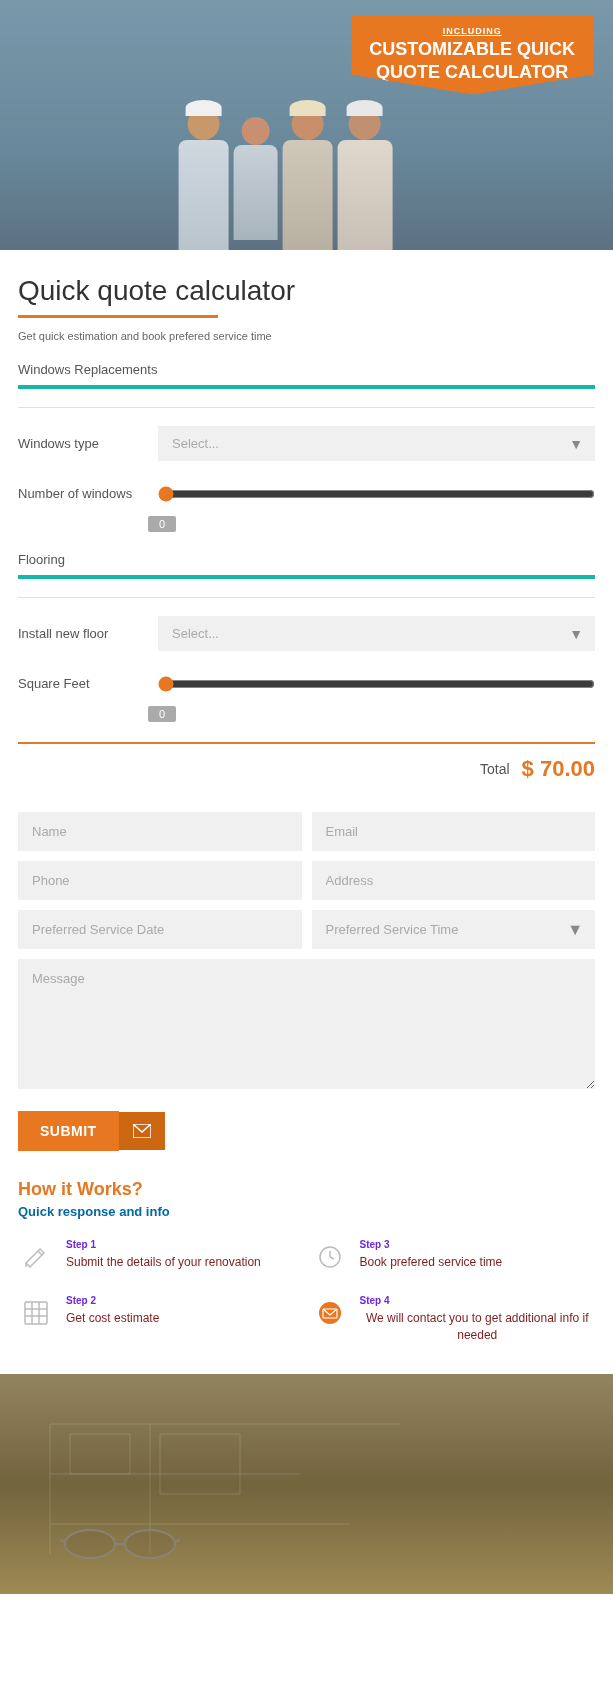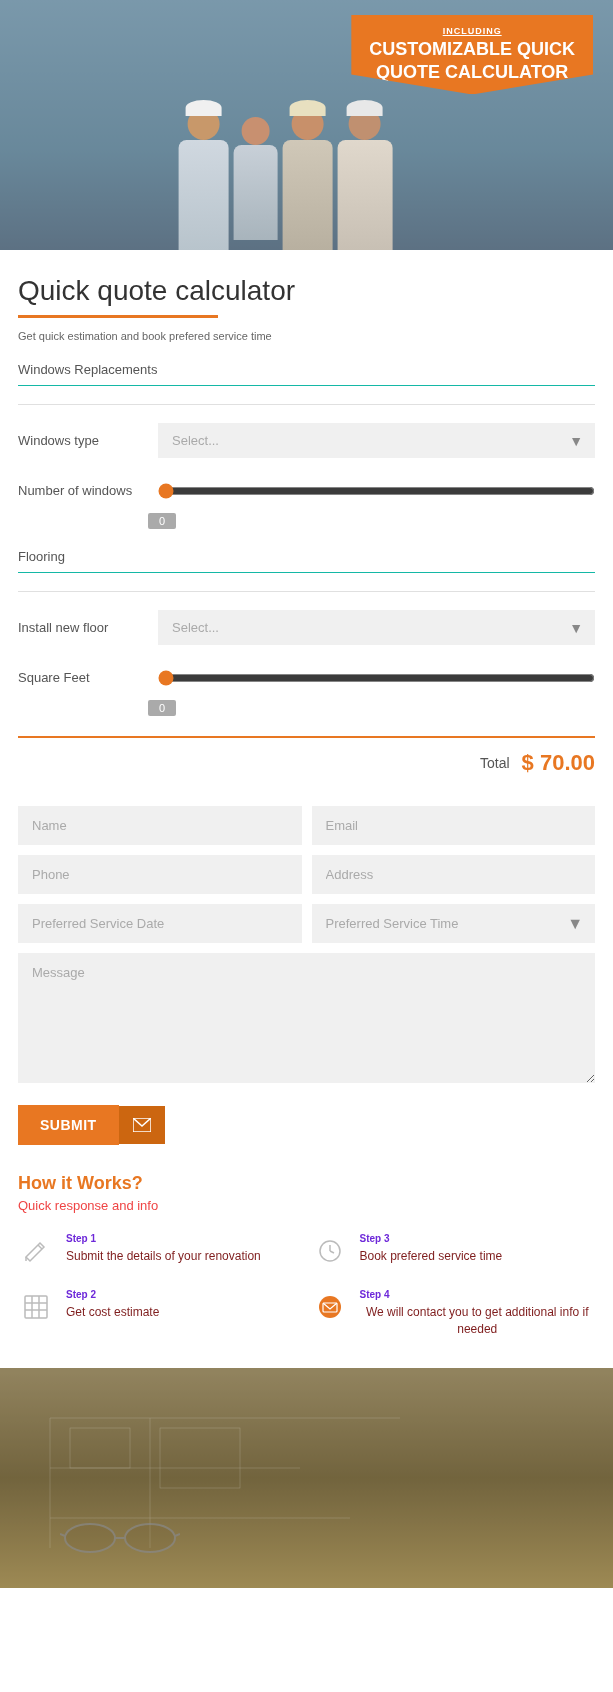--- a/index.html
+++ b/index.html
@@ -57,21 +57,21 @@
       font-size: 11px;
       color: #666;
       margin-bottom: 20px;
     }
 
     
     .section-header {
       font-size: 13px;
       color: #555;
       padding-bottom: 8px;
-      border-bottom: 1px solid #14b8a6;
+      border-bottom: 4px solid #14b8a6;
       margin-bottom: 18px;
     }
 
     
     .form-row {
       display: flex;
       align-items: center;
       margin-bottom: 20px;
       gap: 10px;
     }
@@ -249,22 +249,23 @@
 
     
     .how-title {
       font-size: 18px;
       color: #e87722;
       font-weight: bold;
       margin-bottom: 4px;
     }
     .how-subtitle {
       font-size: 13px;
-      color: #ef4444;
+      color: #0369a1;
       margin-bottom: 20px;
+      font-weight: bold;
     }
     .steps-grid {
       display: grid;
       grid-template-columns: 1fr 1fr;
       gap: 20px 10px;
       margin-bottom: 0;
     }
     .step-item {
       display: flex;
       gap: 12px;

